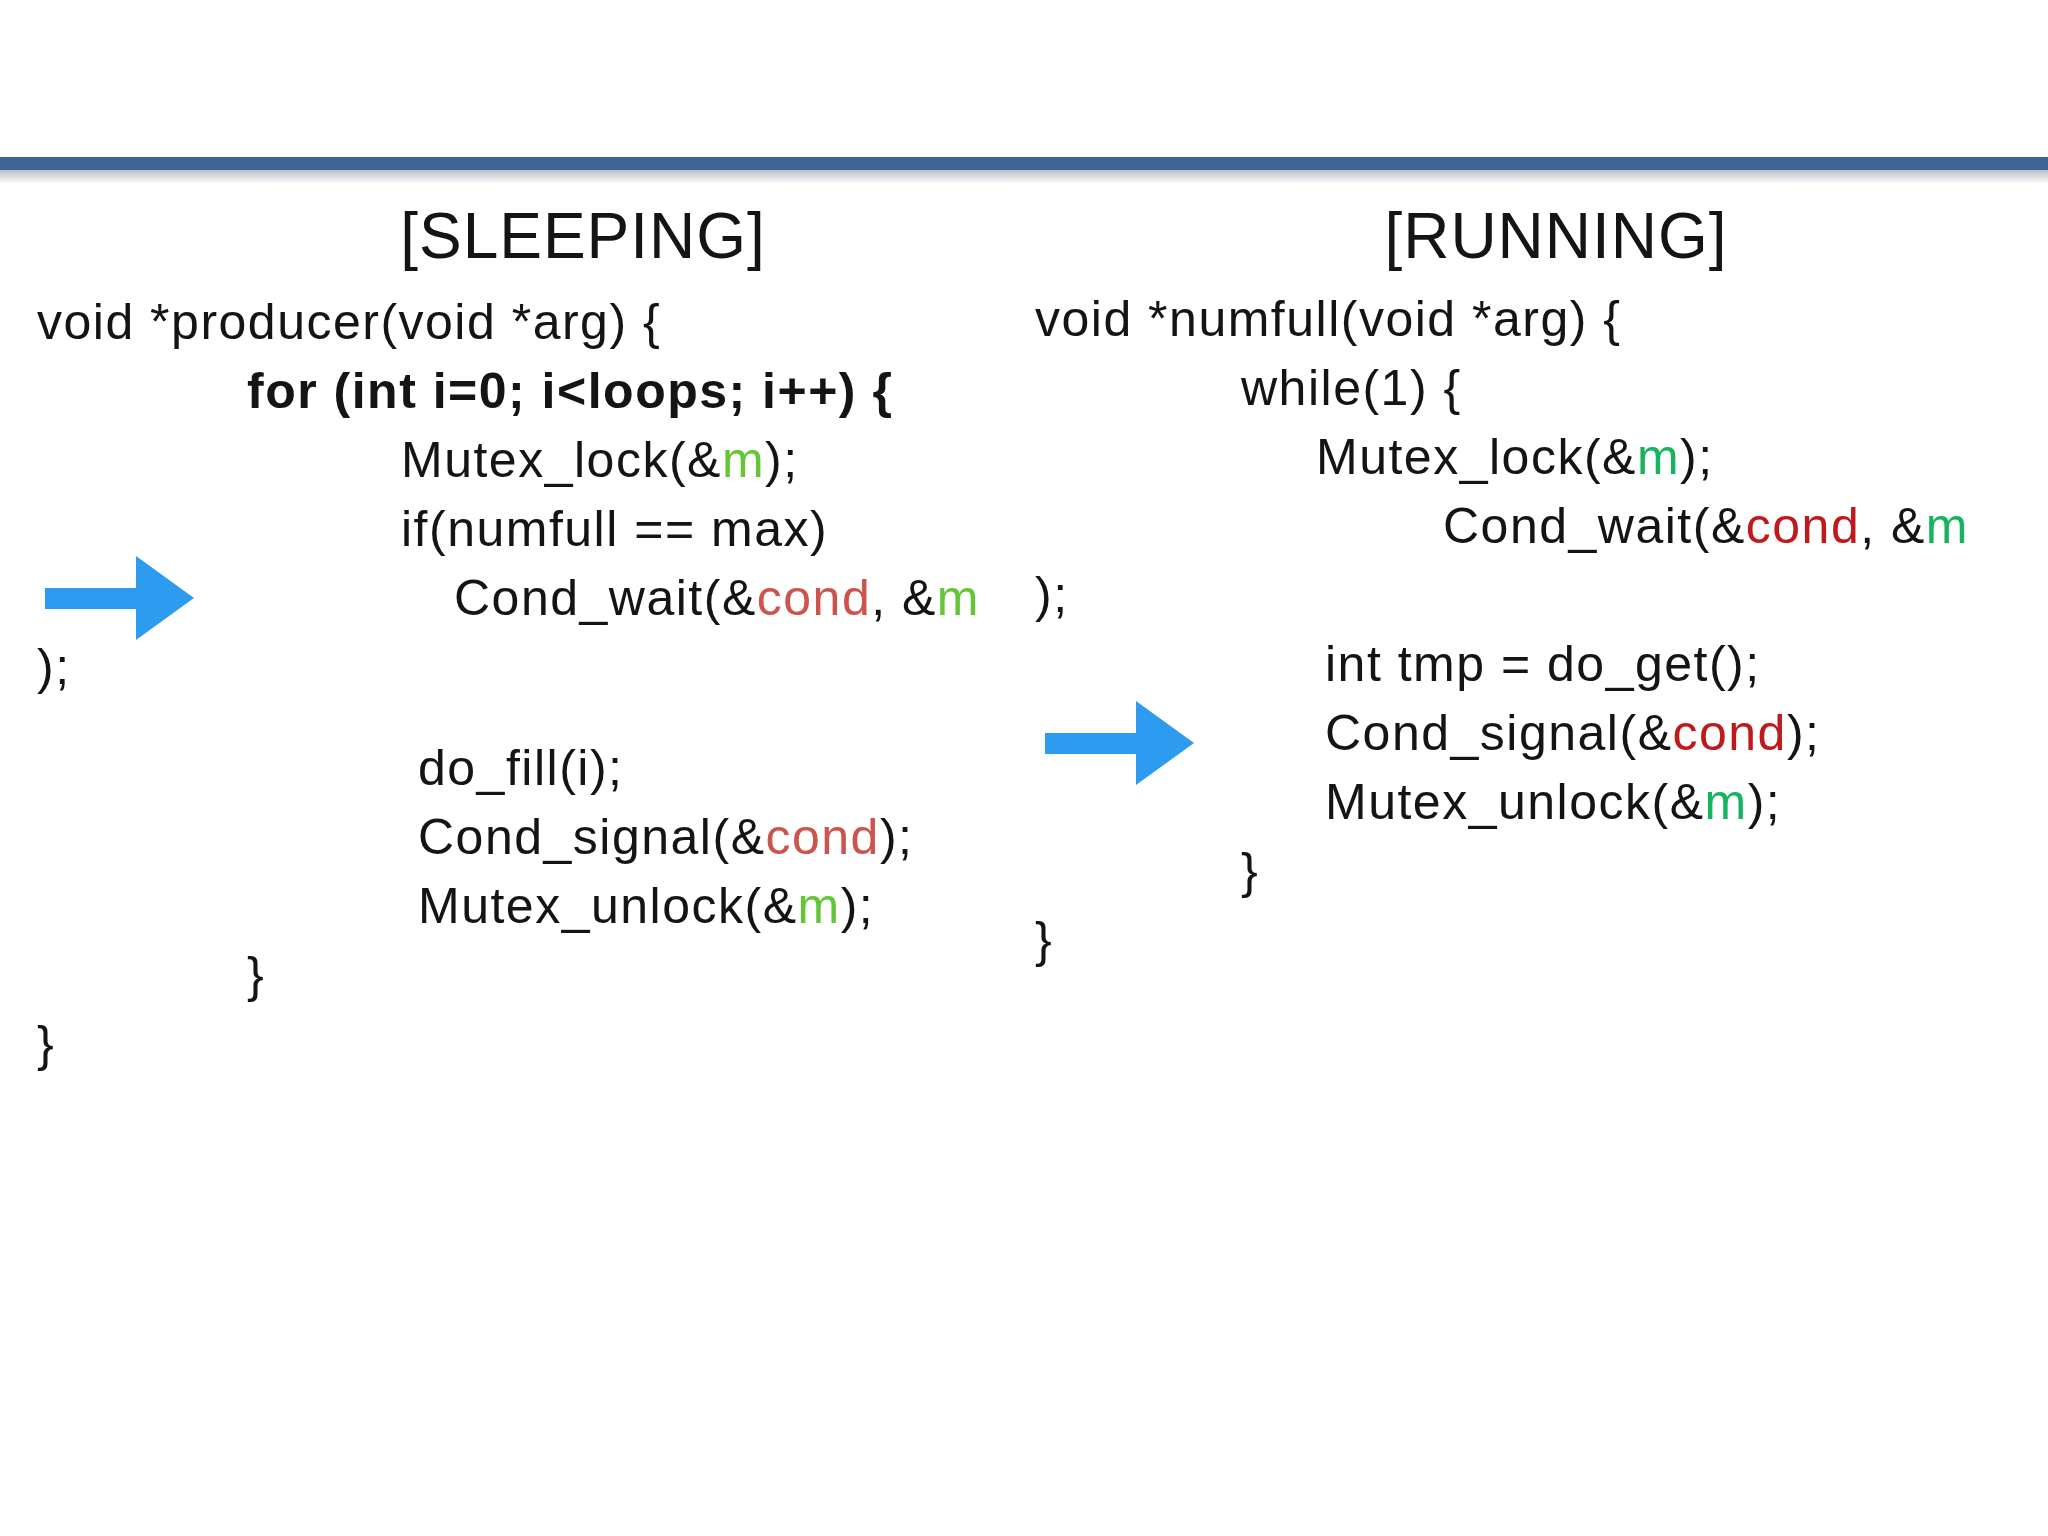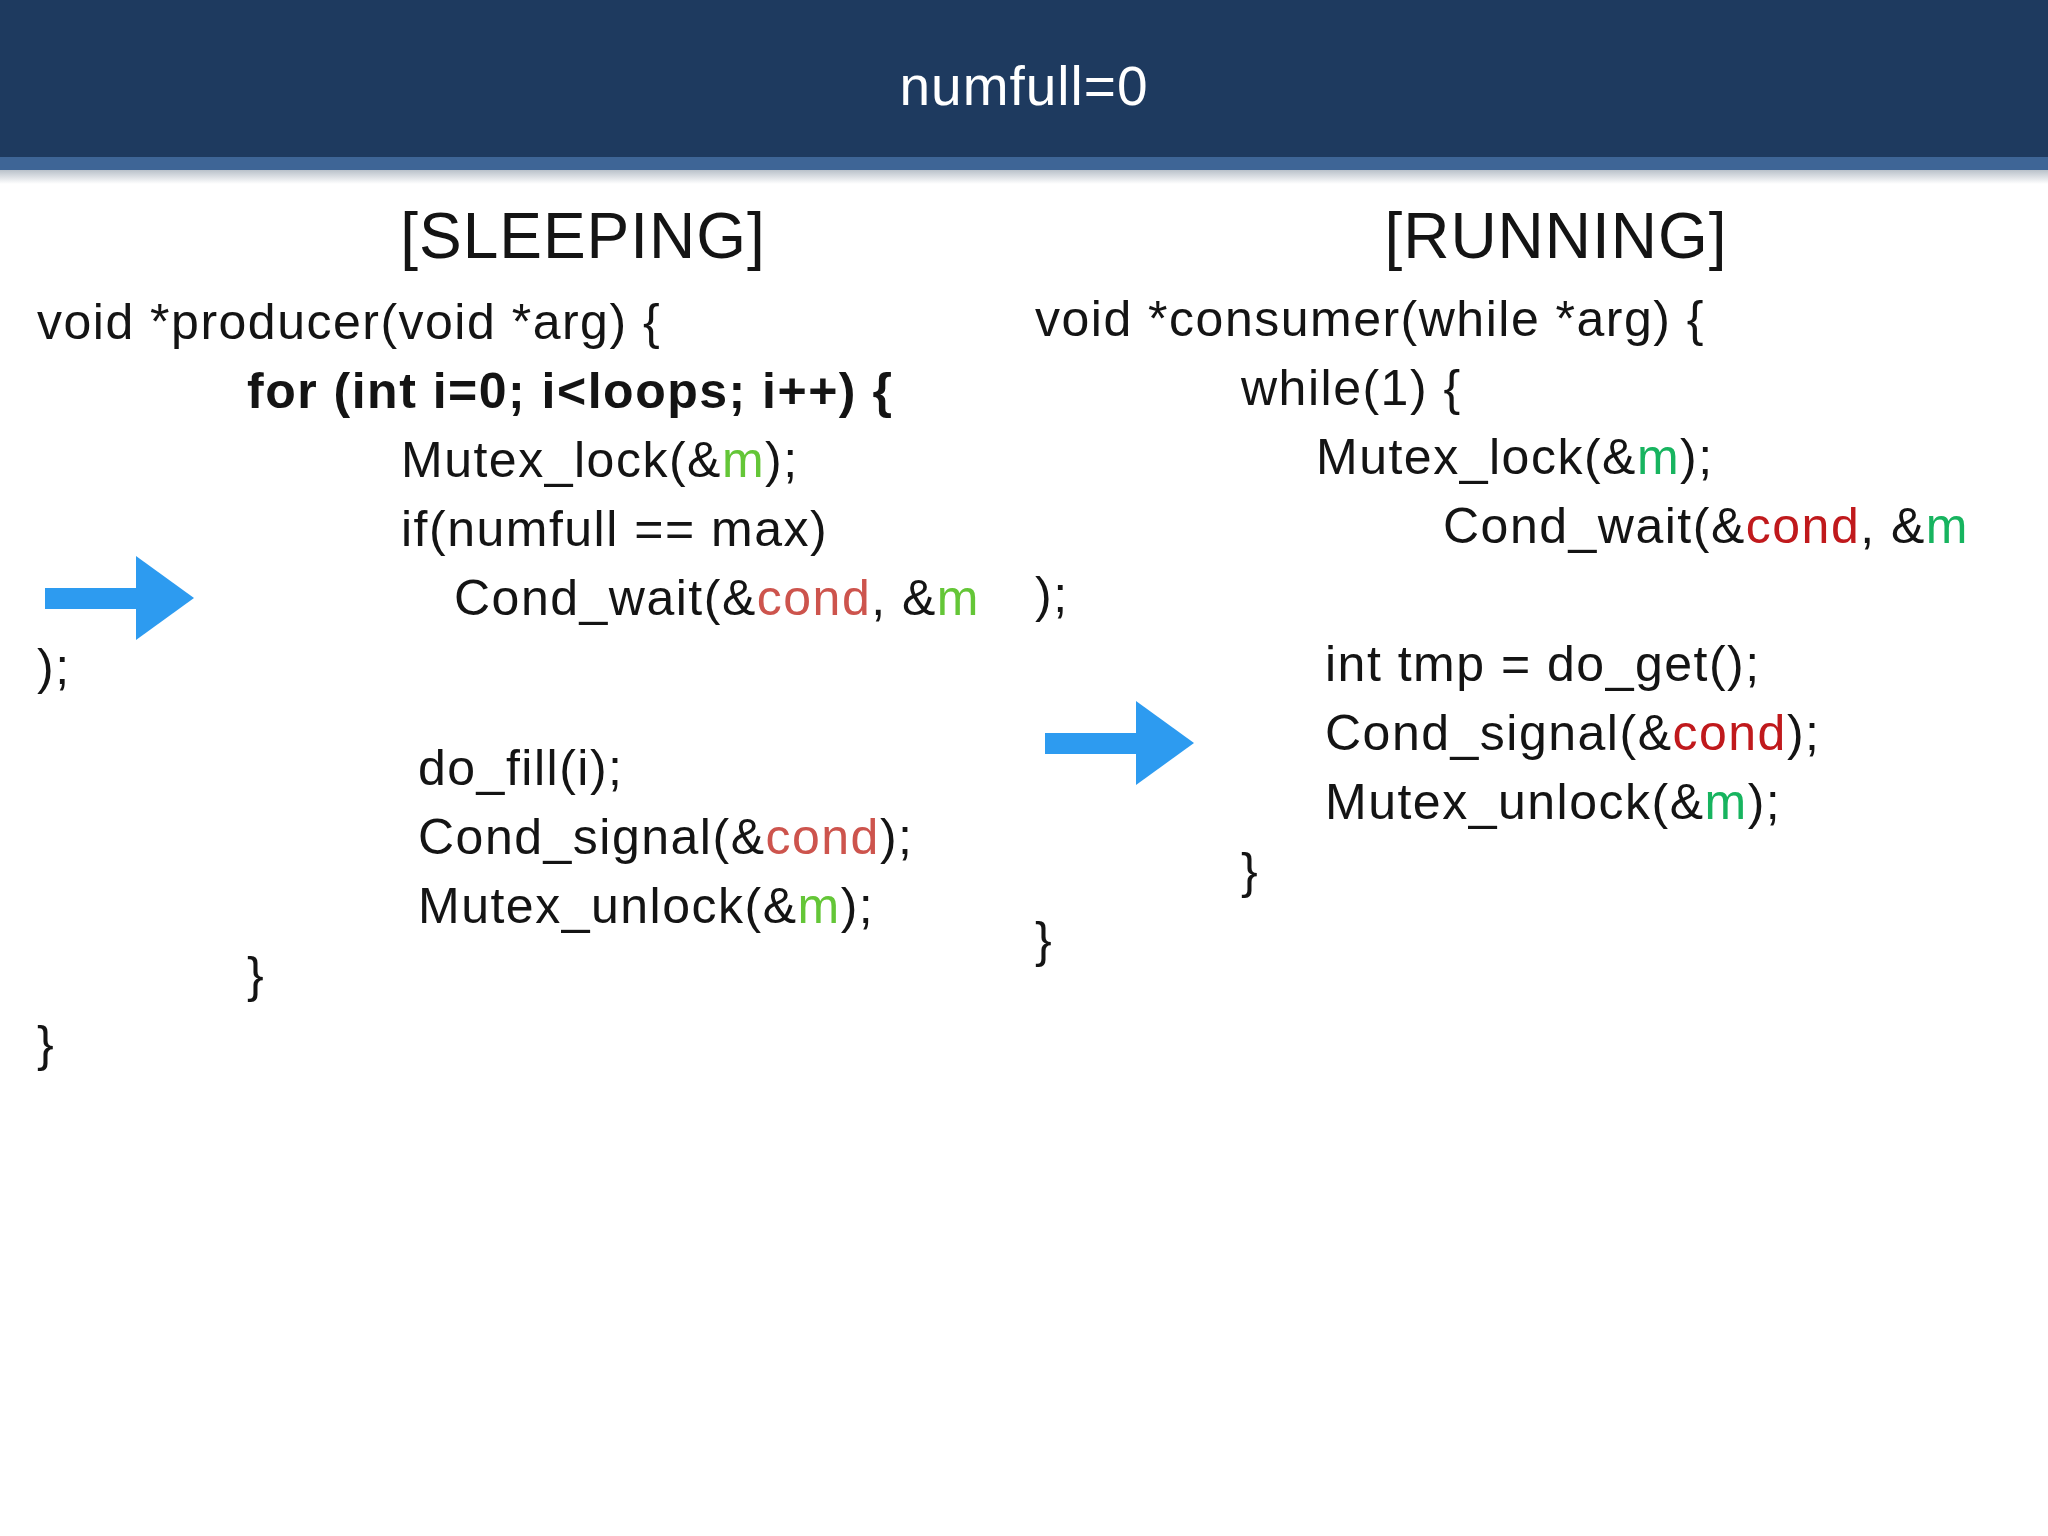--- a/index.html
+++ b/index.html
@@ -54,44 +54,41 @@
     border-top:42px solid transparent;
     border-bottom:42px solid transparent;}
   .arrow.left-col{left:45px;top:556px;}
   .arrow.right-col{left:1045px;top:701px;}
 </style>
 </head>
 <body>
 
 <div class="slide">
 
-  <div class="header">
-    <div class="header-title">numfull=0</div>
-  </div>
   <div class="header-strip"></div>
   <div class="header-fade"></div>
 
   <div class="col-title right">[RUNNING]</div>
   <div class="col-title left">[SLEEPING]</div>
 
   <div class="code-block left">
       <div class="code-line" style="padding-left: 0px;"><span style="color: rgb(20, 20, 20); text-align: center;">void *producer(void *arg) {</span></div>
       <div class="code-line" style="padding-left: 210px;"><span style="color: rgb(20, 20, 20); font-weight: bold;">for (int i=0; i&lt;loops; i++) {</span></div>
       <div class="code-line" style="padding-left: 364px;"><span style="color: rgb(20, 20, 20);">Mutex_lock(&amp;</span><span style="color: rgb(100, 198, 55);">m</span><span style="color: rgb(20, 20, 20);">);</span></div>
       <div class="code-line" style="padding-left: 364px;"><span style="color: rgb(20, 20, 20);">if(numfull == max)</span></div>
       <div class="code-line" style="padding-left: 417px;"><span style="color: rgb(20, 20, 20);">Cond_wait(&amp;</span><span style="color: rgb(205, 84, 77);">cond</span><span style="color: rgb(20, 20, 20);">, &amp;</span><span style="color: rgb(100, 198, 55);">m</span></div>
       <div class="code-line" style="padding-left: 0px;"><span style="color: rgb(20, 20, 20);">);</span></div>
       <div class="code-line" style="padding-left: 381px; margin-top: 32px;"><span style="color: rgb(20, 20, 20);">do_fill(i);</span></div>
       <div class="code-line" style="padding-left: 381px;"><span style="color: rgb(20, 20, 20);">Cond_signal(&amp;</span><span style="color: rgb(205, 84, 77);">cond</span><span style="color: rgb(20, 20, 20);">);</span></div>
       <div class="code-line" style="padding-left: 381px;"><span style="color: rgb(20, 20, 20);">Mutex_unlock(&amp;</span><span style="color: rgb(100, 198, 55);">m</span><span style="color: rgb(20, 20, 20);">);</span></div>
       <div class="code-line" style="padding-left: 210px;"><span style="color: rgb(20, 20, 20);">}</span></div>
       <div class="code-line" style="padding-left: 0px;"><span style="color: rgb(20, 20, 20);">}</span></div>
     </div>
   <div class="code-block right">
-      <div class="code-line" style="padding-left: 0px;"><span style="color: rgb(20, 20, 20);">void *consumer(while *arg) {</span></div>
+      <div class="code-line" style="padding-left: 0px;"><span style="color: rgb(20, 20, 20);">void *numfull(void *arg) {</span></div>
       <div class="code-line" style="padding-left: 206px;"><span style="color: rgb(20, 20, 20);">while(1) {</span></div>
       <div class="code-line" style="padding-left: 281px;"><span style="color: rgb(20, 20, 20);">Mutex_lock(&amp;</span><span style="color: rgb(23, 180, 95);">m</span><span style="color: rgb(20, 20, 20);">);</span></div>
       <div class="code-line" style="padding-left: 408px;"><span style="color: rgb(20, 20, 20);">Cond_wait(&amp;</span><span style="color: rgb(192, 25, 28);">cond</span><span style="color: rgb(20, 20, 20);">, &amp;</span><span style="color: rgb(23, 180, 95);">m</span></div>
       <div class="code-line" style="padding-left: 0px;"><span style="color: rgb(20, 20, 20);">);</span></div>
       <div class="code-line" style="padding-left: 290px;"><span style="color: rgb(20, 20, 20);">int tmp = do_get();</span></div>
       <div class="code-line" style="padding-left: 290px;"><span style="color: rgb(20, 20, 20);">Cond_signal(&amp;</span><span style="color: rgb(192, 25, 28);">cond</span><span style="color: rgb(20, 20, 20);">);</span></div>
       <div class="code-line" style="padding-left: 290px;"><span style="color: rgb(20, 20, 20);">Mutex_unlock(&amp;</span><span style="color: rgb(23, 180, 95);">m</span><span style="color: rgb(20, 20, 20);">);</span></div>
       <div class="code-line" style="padding-left: 206px;"><span style="color: rgb(20, 20, 20);">}</span></div>
       <div class="code-line" style="padding-left: 0px;"><span style="color: rgb(20, 20, 20);">}</span></div>
     </div>

